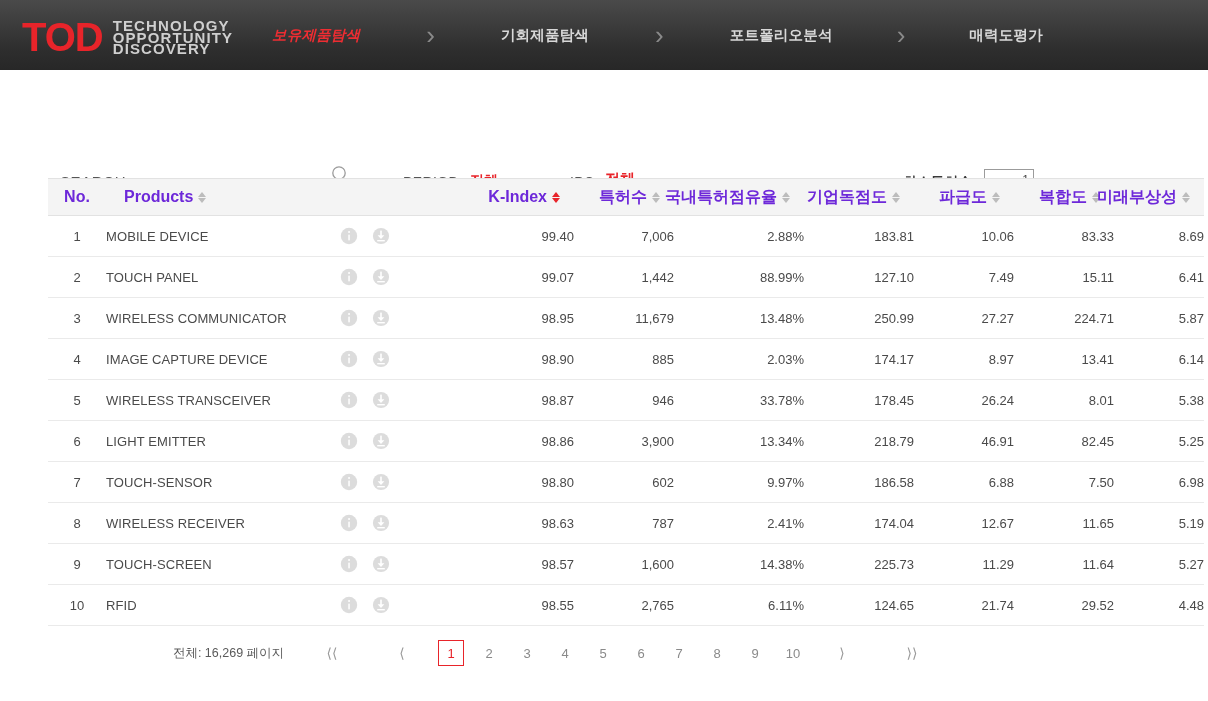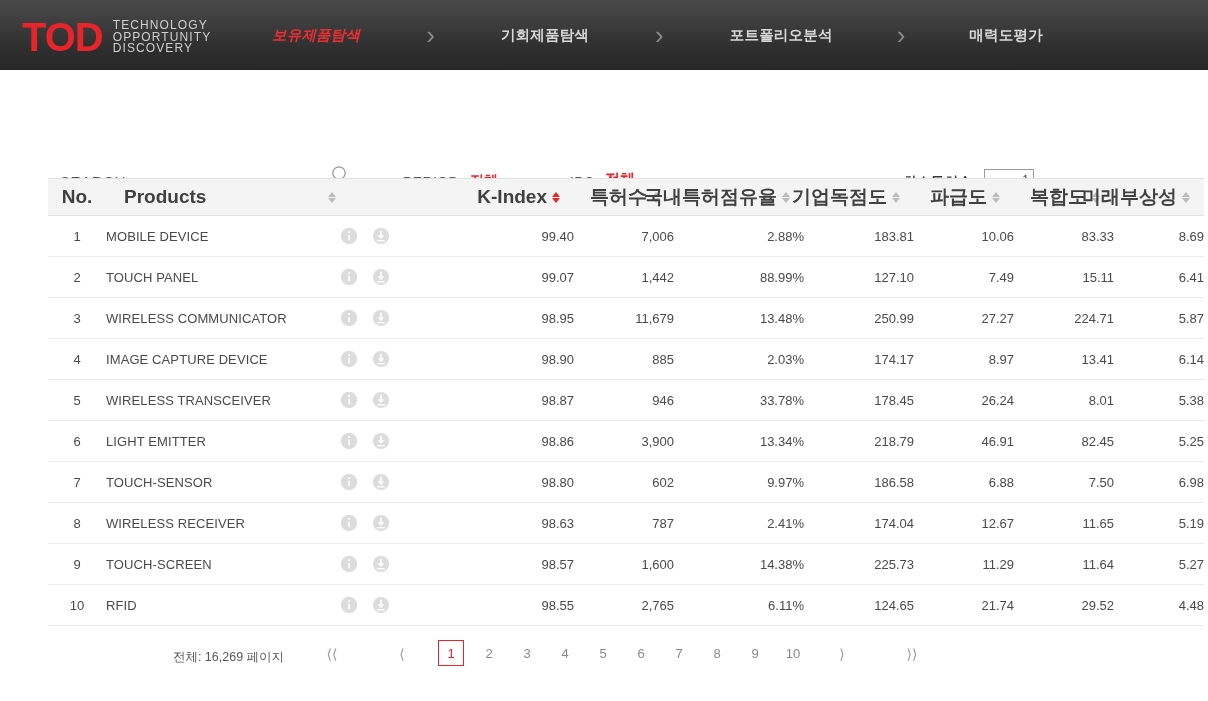--- a/index.html
+++ b/index.html
@@ -37,22 +37,22 @@
     font-weight: bold;
     letter-spacing: -1px;
     line-height: 40px;
     font-family: "Liberation Sans", sans-serif;
     margin-top: 4px;
   }
   .logo-sub {
     margin-left: 10px;
     margin-top: 7px;
     color: #cfcfcf;
-    font-size: 12px;
-    font-weight: normal;
+    font-size: 15px;
+    font-weight: bold;
     letter-spacing: 1.1px;
     line-height: 11.5px;
   }
   .nav {
     display: flex;
     align-items: center;
     height: 70px;
     flex: 1;
   }
   .nav-item {
@@ -204,34 +204,34 @@
     width: 1156px;
   }
   table.grid {
     width: 1156px;
     border-collapse: collapse;
     table-layout: fixed;
   }
   table.grid thead th {
     background: #f4f4f4;
     height: 36px;
-    font-size: 19px;
+    font-size: 16px;
     font-weight: bold;
-    color: #404040;
+    color: #6d28d9;
     border-top: 1px solid #e2e2e2;
     border-bottom: 1px solid #e2e2e2;
     padding: 0;
     white-space: nowrap;
   }
   .th-inner {
     display: flex;
     align-items: center;
     gap: 5px;
   }
-  .th-left { justify-content: space-between; padding-left: 18px; }
+  .th-left { justify-content: flex-start; padding-left: 18px; }
   .th-right { justify-content: flex-end; padding-right: 14px; }
   .th-center { justify-content: center; }
   .th-kindex { color: #e8242a; margin-top: 12px; }
   .sorter {
     display: inline-flex;
     flex-direction: column;
     line-height: 0;
     gap: 1px;
   }
   .sorter i {
@@ -270,21 +270,21 @@
     cursor: pointer;
   }
 
   
   .pager {
     position: absolute;
     left: 0;
     top: 640px;
     width: 1103px;
     display: flex;
-    align-items: flex-end;
+    align-items: center;
     justify-content: center;
     gap: 12px;
     font-size: 13px;
     color: #7d7d7d;
   }
   .pager-total {
     font-size: 12.5px;
     color: #5a5a5a;
     margin-right: 18px;
     font-weight: normal;

